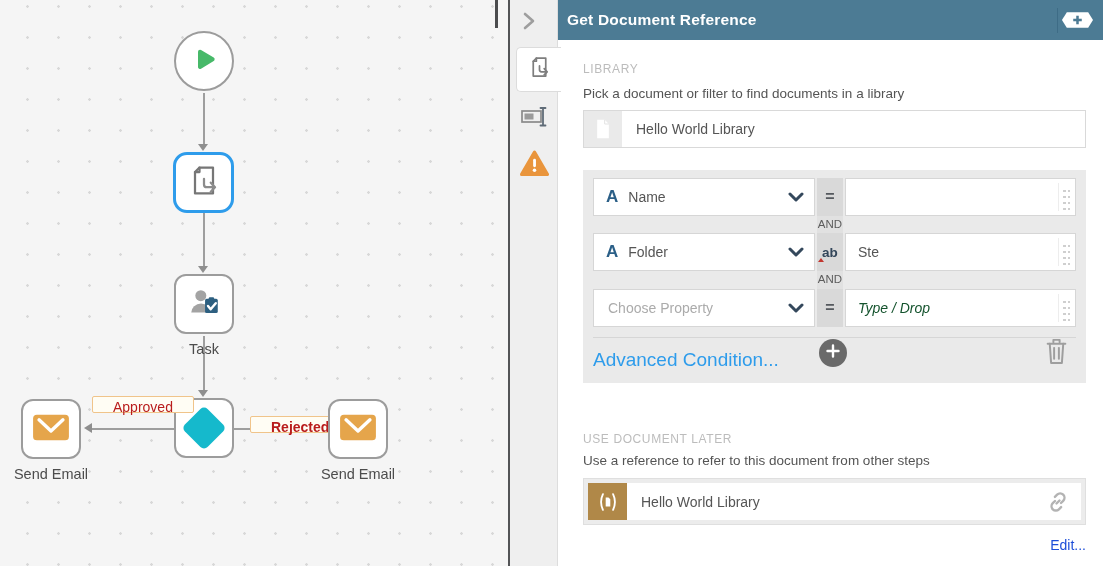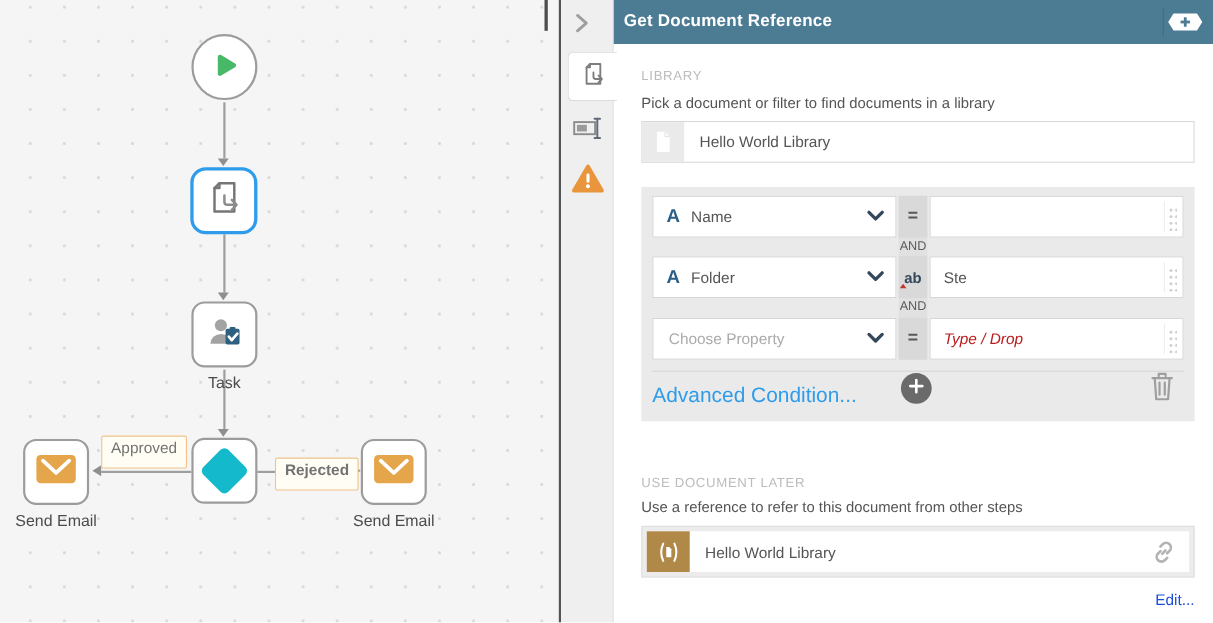--- a/index.html
+++ b/index.html
@@ -23,22 +23,22 @@
   .hline { position:absolute; height:2px; background:#9e9e9e; }
   .arr-down { position:absolute; width:0; height:0; border-left:5.5px solid transparent;
     border-right:5.5px solid transparent; border-top:7.5px solid #8f8f8f; }
   .arr-left { position:absolute; width:0; height:0; border-top:5.5px solid transparent;
     border-bottom:5.5px solid transparent; border-right:8px solid #8f8f8f; }
   .arr-right { position:absolute; width:0; height:0; border-top:5.5px solid transparent;
     border-bottom:5.5px solid transparent; border-left:8px solid #8f8f8f; }
 
   .node-label { position:absolute; text-align:center; font-size:14.5px; color:#4c4c4c; line-height:17px; }
 
-  .branch-label { position:absolute; height:30px; line-height:20px; padding:0 8px; font-size:14px;
-    color:#737373; background:#fffdf4; border:1px solid #f0c48a; border-radius:2px; white-space:nowrap; }
+  .branch-label { position:absolute; height:17px; line-height:20px; padding:0 20px; font-size:14px;
+    color:#b91c1c; background:#fffdf4; border:1px solid #f0c48a; border-radius:2px; white-space:nowrap; }
 
   .diamond { width:32px; height:32px; background:#15b9cc; border-radius:5px; transform:rotate(45deg); }
 
   
   .panel-divider { position:absolute; left:508px; top:0; width:2px; height:566px; background:#535456; }
   .tab-strip { position:absolute; left:510px; top:0; width:48px; height:566px; background:#efefef;
     border-right:1px solid #ddd; }
   .collapse-btn { position:absolute; left:516px; top:9px; width:24px; height:24px; z-index:2; }
   .tab-active { position:absolute; left:516px; top:47px; width:45px; height:45px; background:#fff;
     border:1px solid #dcdcdc; border-right:none; border-radius:5px 0 0 5px; z-index:3;
@@ -77,21 +77,21 @@
   .and-label { position:absolute; left:234px; width:26px; text-align:center; font-size:11.5px; color:#5c5c5c; }
   .val { position:absolute; left:262px; width:231px; height:38px; background:#fff; border:1px solid #d6d6d6; }
   .val .sep { position:absolute; right:16px; top:4px; bottom:4px; width:1px; background:#ededed; }
   .val .dots { position:absolute; right:5px; top:8px; width:9px; height:23px;
     background-image:radial-gradient(circle, #cfcfcf 1.2px, transparent 1.5px);
     background-size:5px 6px; background-position:1px 1px; }
   .pill { position:absolute; left:8px; top:5px; height:26px; line-height:26px; padding:0 17px;
     background:#b08848; color:#fff; font-size:13px; font-weight:bold;
     clip-path:polygon(11px 0, calc(100% - 11px) 0, 100% 50%, calc(100% - 11px) 100%, 11px 100%, 0 50%); }
   .val .val-text { position:absolute; left:12px; top:10px; font-size:14px; color:#555; }
-  .val .val-ph { position:absolute; left:12px; top:10px; font-size:14px; font-style:italic; color:#b91c1c; }
+  .val .val-ph { position:absolute; left:12px; top:10px; font-size:14px; font-style:italic; color:#14532d; }
   .cond-divider { position:absolute; left:10px; top:167px; width:483px; height:1px; background:#d6d6d6; }
   .adv-link { position:absolute; left:10px; top:179px; font-size:19px; color:#2e9ceb; cursor:pointer; }
   .plus-btn { position:absolute; left:236px; top:169px; width:28px; height:28px; border-radius:50%;
     background:#6a6a6a; display:flex; align-items:center; justify-content:center; }
   .trash-btn { position:absolute; left:462px; top:168px; }
 
   .ref-outer { position:absolute; left:25px; top:438px; width:503px; height:47px; background:#ececec;
     border:1px solid #dfdfdf; padding:4px; }
   .ref-inner { position:relative; width:100%; height:100%; background:#fff; display:flex; align-items:stretch; }
   .ref-inner .icon-box { width:39px; background:#b08848; display:flex; align-items:center; justify-content:center; }

